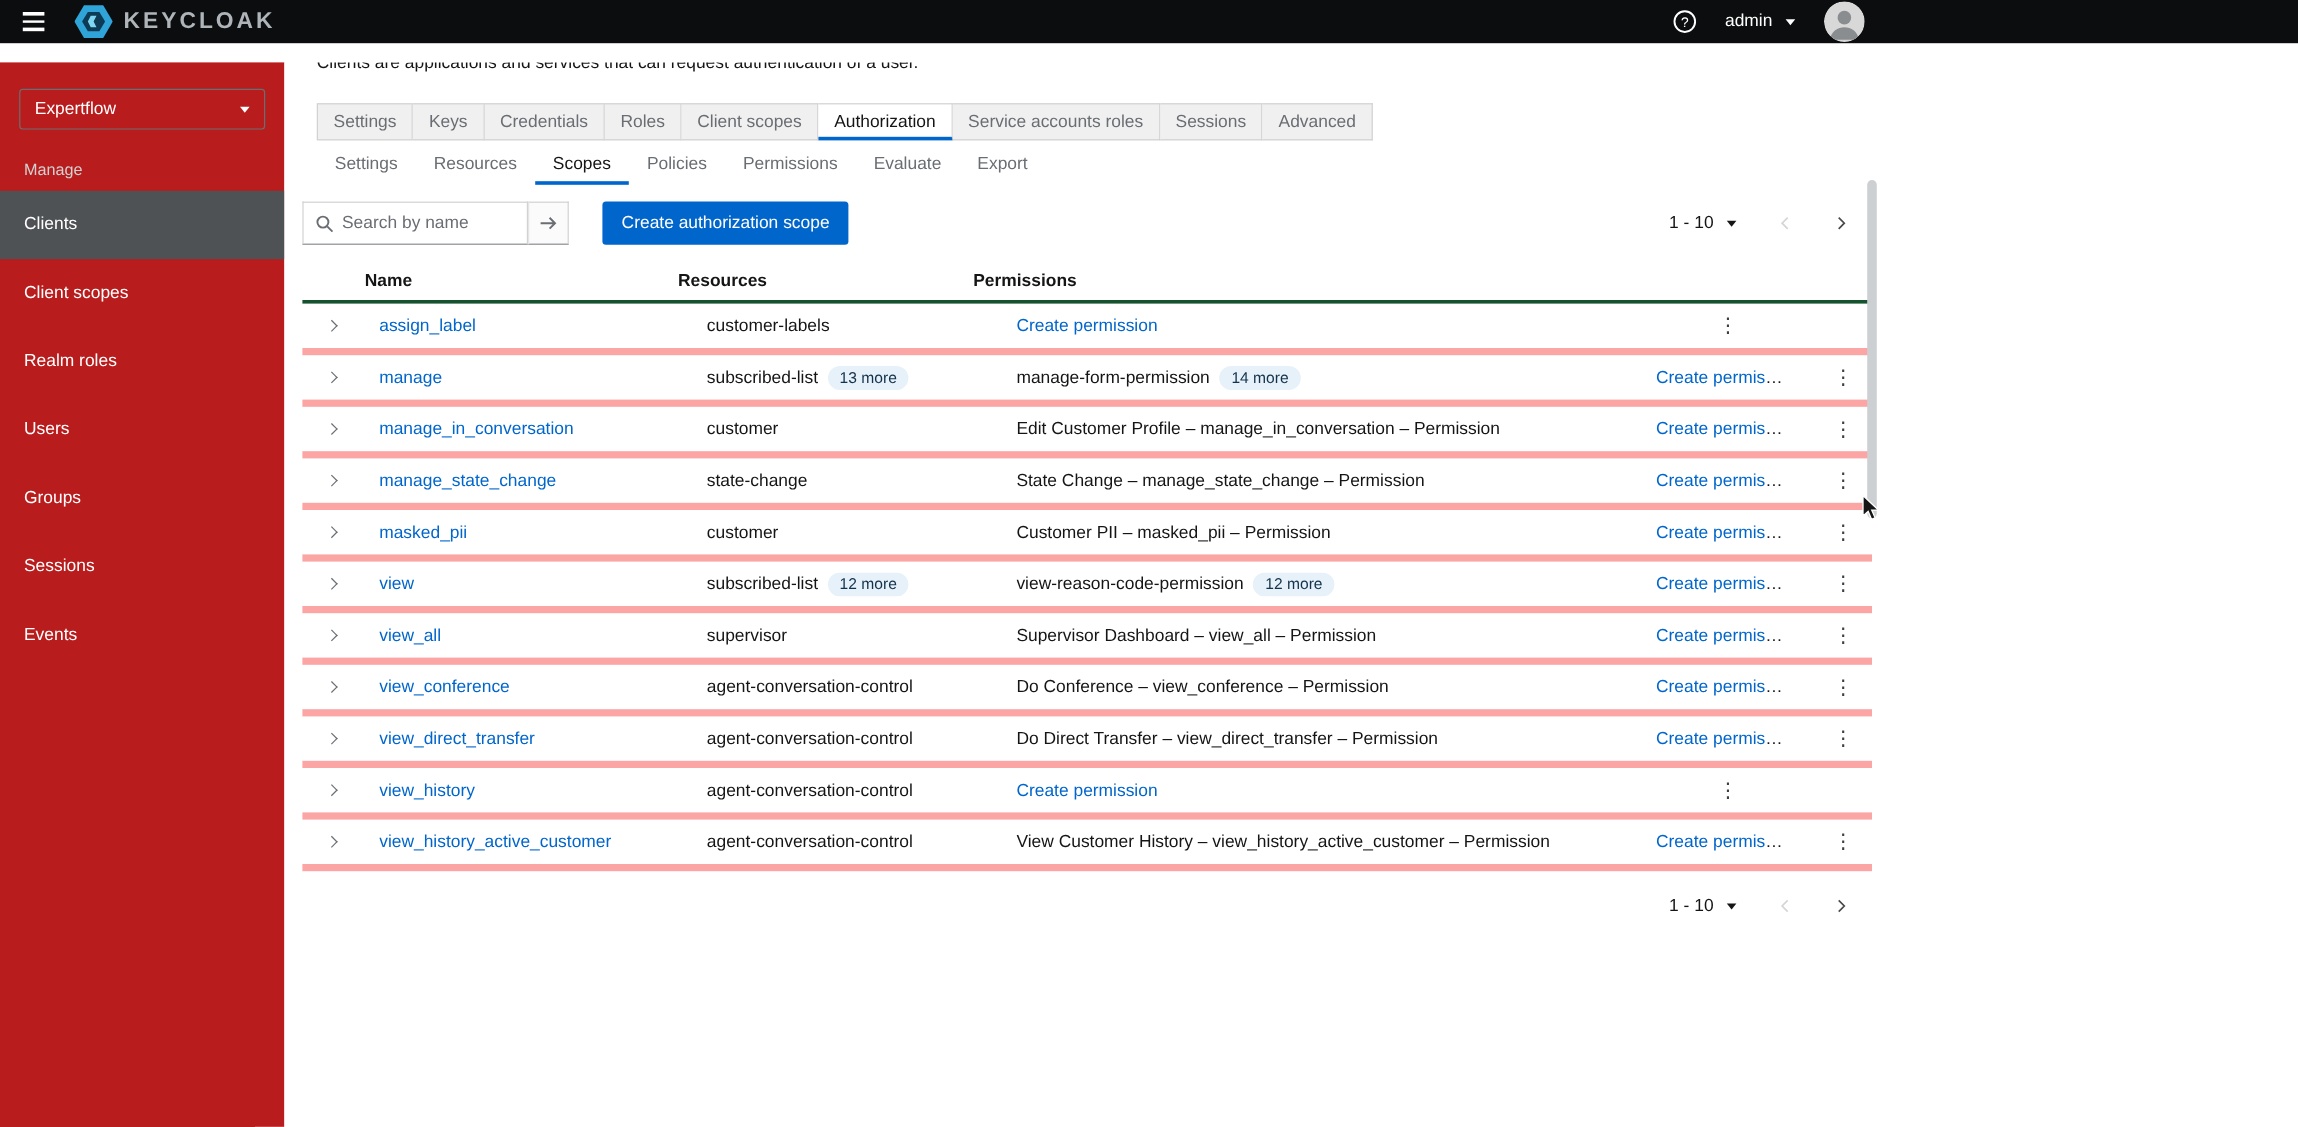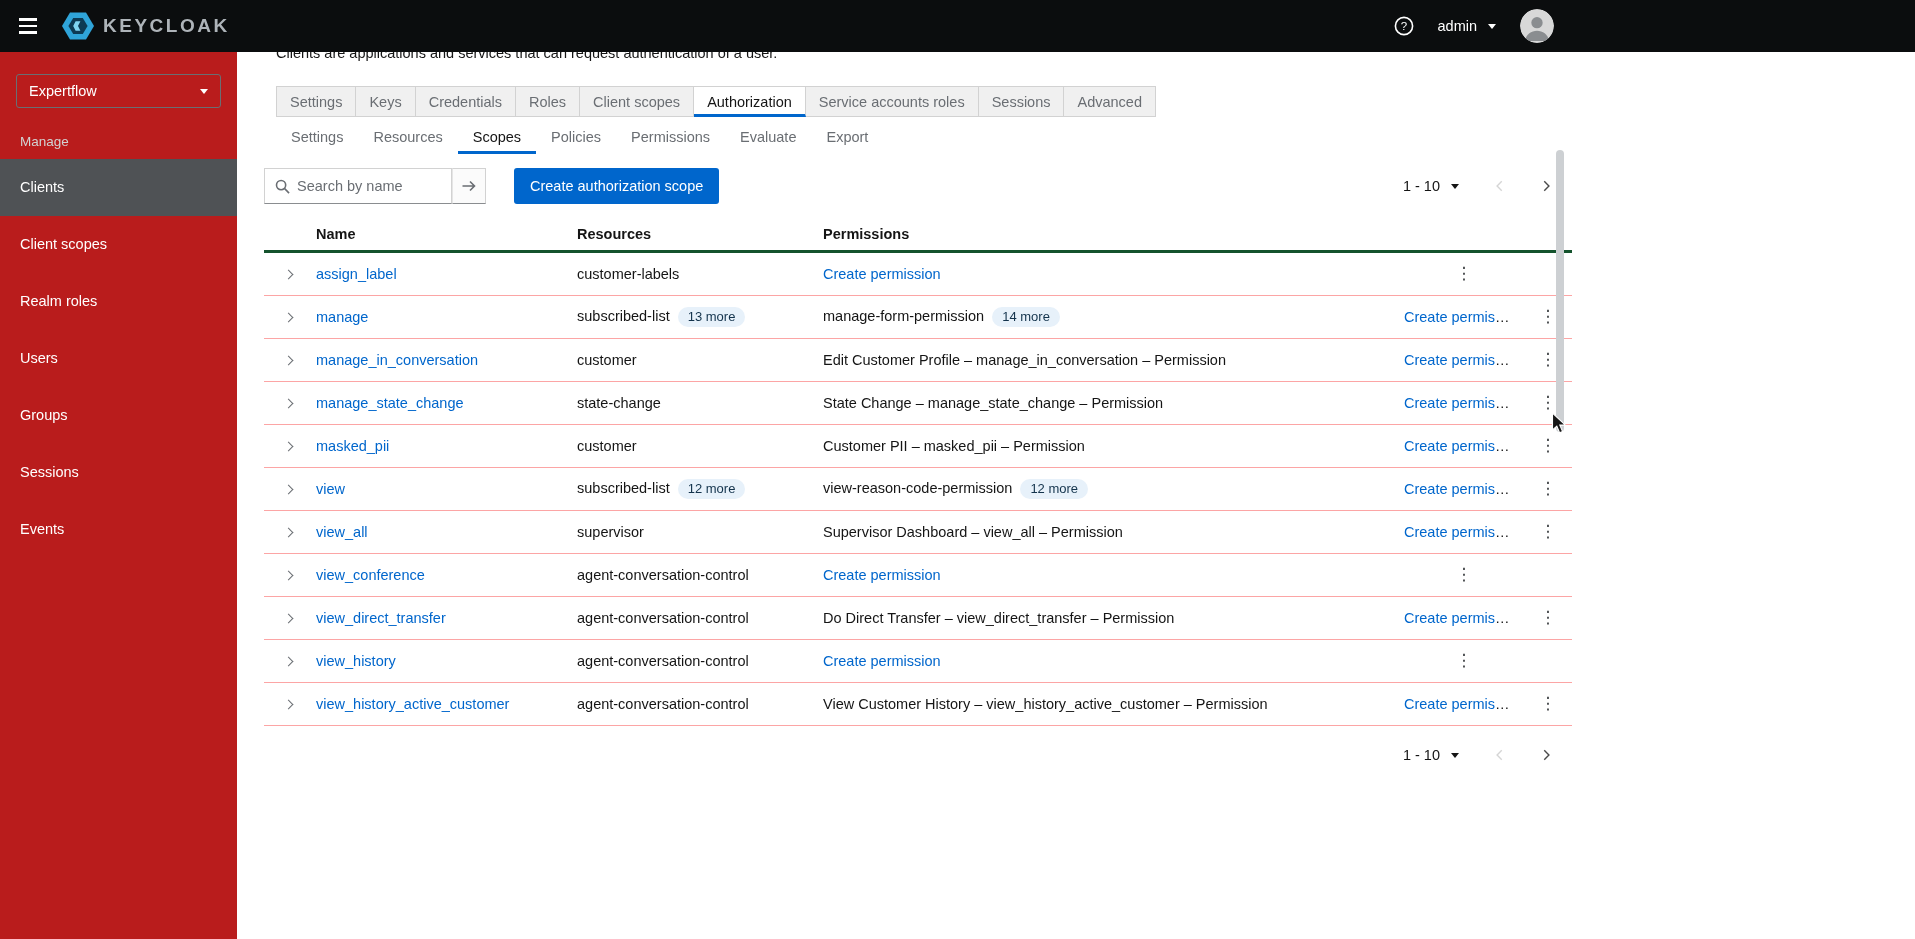--- a/index.html
+++ b/index.html
@@ -1,21 +1,21 @@
 <!DOCTYPE html>
 <html><head>
 <meta charset="utf-8">
 <style>
   *{box-sizing:border-box;margin:0;padding:0;}
   html,body{width:1915px;height:939px;overflow:hidden;background:#fff;
     font-family:"Liberation Sans",sans-serif;color:#151515;}
   button{font-family:inherit;}
 
   
-  .topbar{position:absolute;top:0;left:0;width:1915px;height:52px;background:#0b0d0e;
+  .topbar{position:absolute;top:0;left:0;width:1915px;height:36px;background:#0b0d0e;
     display:flex;align-items:center;z-index:20;}
   .hamburger{width:44px;height:52px;background:none;border:none;display:flex;flex-direction:column;
     justify-content:center;align-items:center;gap:4px;cursor:pointer;margin-left:6px;}
   .hamburger span{display:block;width:18px;height:2.5px;background:#fff;}
   .brand{display:flex;align-items:center;gap:9px;margin-left:12px;}
   .brand-text{color:#aeb4b9;font-size:19px;font-weight:bold;letter-spacing:2.5px;}
   .topbar-right{margin-left:auto;margin-right:361px;display:flex;align-items:center;gap:24px;}
   .help-btn{background:none;border:none;cursor:pointer;display:flex;}
   .user-menu{background:none;border:none;color:#fff;font-size:14.5px;display:flex;
     align-items:center;gap:11px;cursor:pointer;}
@@ -30,21 +30,21 @@
     display:flex;align-items:center;justify-content:space-between;padding:0 12px;color:#fff;
     font-size:14.5px;cursor:pointer;background:none;width:205px;}
   .realm-caret{width:0;height:0;border-left:4px solid transparent;border-right:4px solid transparent;
     border-top:5px solid #fff;}
   .nav-section-label{padding:26px 20px 10px;color:#d2d2d2;font-size:13.5px;}
   .nav-item{display:block;padding:20px 20px;color:#fff;font-size:14.5px;text-decoration:none;
     cursor:pointer;line-height:17px;}
   .nav-item.active{background:#4f5255;}
 
   
-  .main{position:absolute;top:52px;left:237px;width:1678px;height:887px;background:#fff;padding-left:12px;}
+  .main{position:absolute;top:52px;left:237px;width:1678px;height:887px;background:#fff;}
   .content{padding-left:15px;width:1323px;}
   .intro-clip{height:34px;overflow:hidden;position:relative;}
   .intro{position:absolute;top:-7px;left:12px;font-size:14.5px;color:#151515;white-space:nowrap;}
 
   .tabs{display:flex;margin-left:12px;}
   .tab{font-size:14.5px;color:#6a6e73;background:#f0f0f0;border:1px solid #d2d2d2;border-left:none;
     padding:7px 13px 6px;cursor:pointer;white-space:nowrap;}
   .tab:first-child{border-left:1px solid #d2d2d2;}
   .tab.active{background:#fff;color:#151515;border-bottom:3px solid #0066cc;padding-bottom:4px;}
 
@@ -75,21 +75,21 @@
     border-top:5px solid #151515;}
   .page-btn{background:none;border:none;cursor:pointer;padding:4px;display:flex;margin-left:24px;
     color:#4a4a4a;}
   .page-btn.disabled{color:#d5d5d5;cursor:default;}
 
   
   .table{margin-top:14px;width:1308px;}
   .t-header,.t-row{display:grid;grid-template-columns:52px 261px 246px 1fr 120px 48px;
     align-items:center;}
   .t-header{height:35px;border-bottom:3px solid #14532d;font-weight:bold;font-size:14.5px;}
-  .t-row{height:43px;border-bottom:1px solid #fca5a5;font-size:14.5px;}
+  .t-row{height:43px;border-bottom:6px solid #fca5a5;font-size:14.5px;gap:12px;}
   .expander{background:none;border:none;cursor:pointer;width:100%;height:100%;display:flex;
     align-items:center;justify-content:center;}
   .chev{width:7px;height:7px;border-top:1.8px solid #6a6e73;border-right:1.8px solid #6a6e73;
     transform:rotate(45deg);margin-left:-3px;}
   .name-link,.action-link{color:#0066cc;text-decoration:none;cursor:pointer;}
   .cell{white-space:nowrap;overflow:hidden;text-overflow:ellipsis;padding-right:12px;}
   .badge{display:inline-block;margin-left:8px;padding:2px 10px 3px;border-radius:12px;
     background:#e7f1fa;color:#13334c;font-size:13px;}
   .kebab{background:none;border:none;cursor:pointer;font-size:17px;color:#3c3f42;width:100%;
     height:100%;line-height:10px;}
@@ -376,20 +376,23 @@
     <button class="expander">
       <span class="chev"></span>
     </button>
     <div class="cell">
       <a class="name-link">view_conference</a>
     </div>
     <div class="cell">
       <span>agent-conversation-control</span>
     </div>
     <div class="cell">
+      <span>Do Conference – view_conference – Permission</span>
+    </div>
+    <div class="cell">
       <a class="action-link">Create permission</a>
     </div>
     <button class="kebab">⋮</button>
   </div>
 
   <div class="t-row">
     <button class="expander">
       <span class="chev"></span>
     </button>
     <div class="cell">

